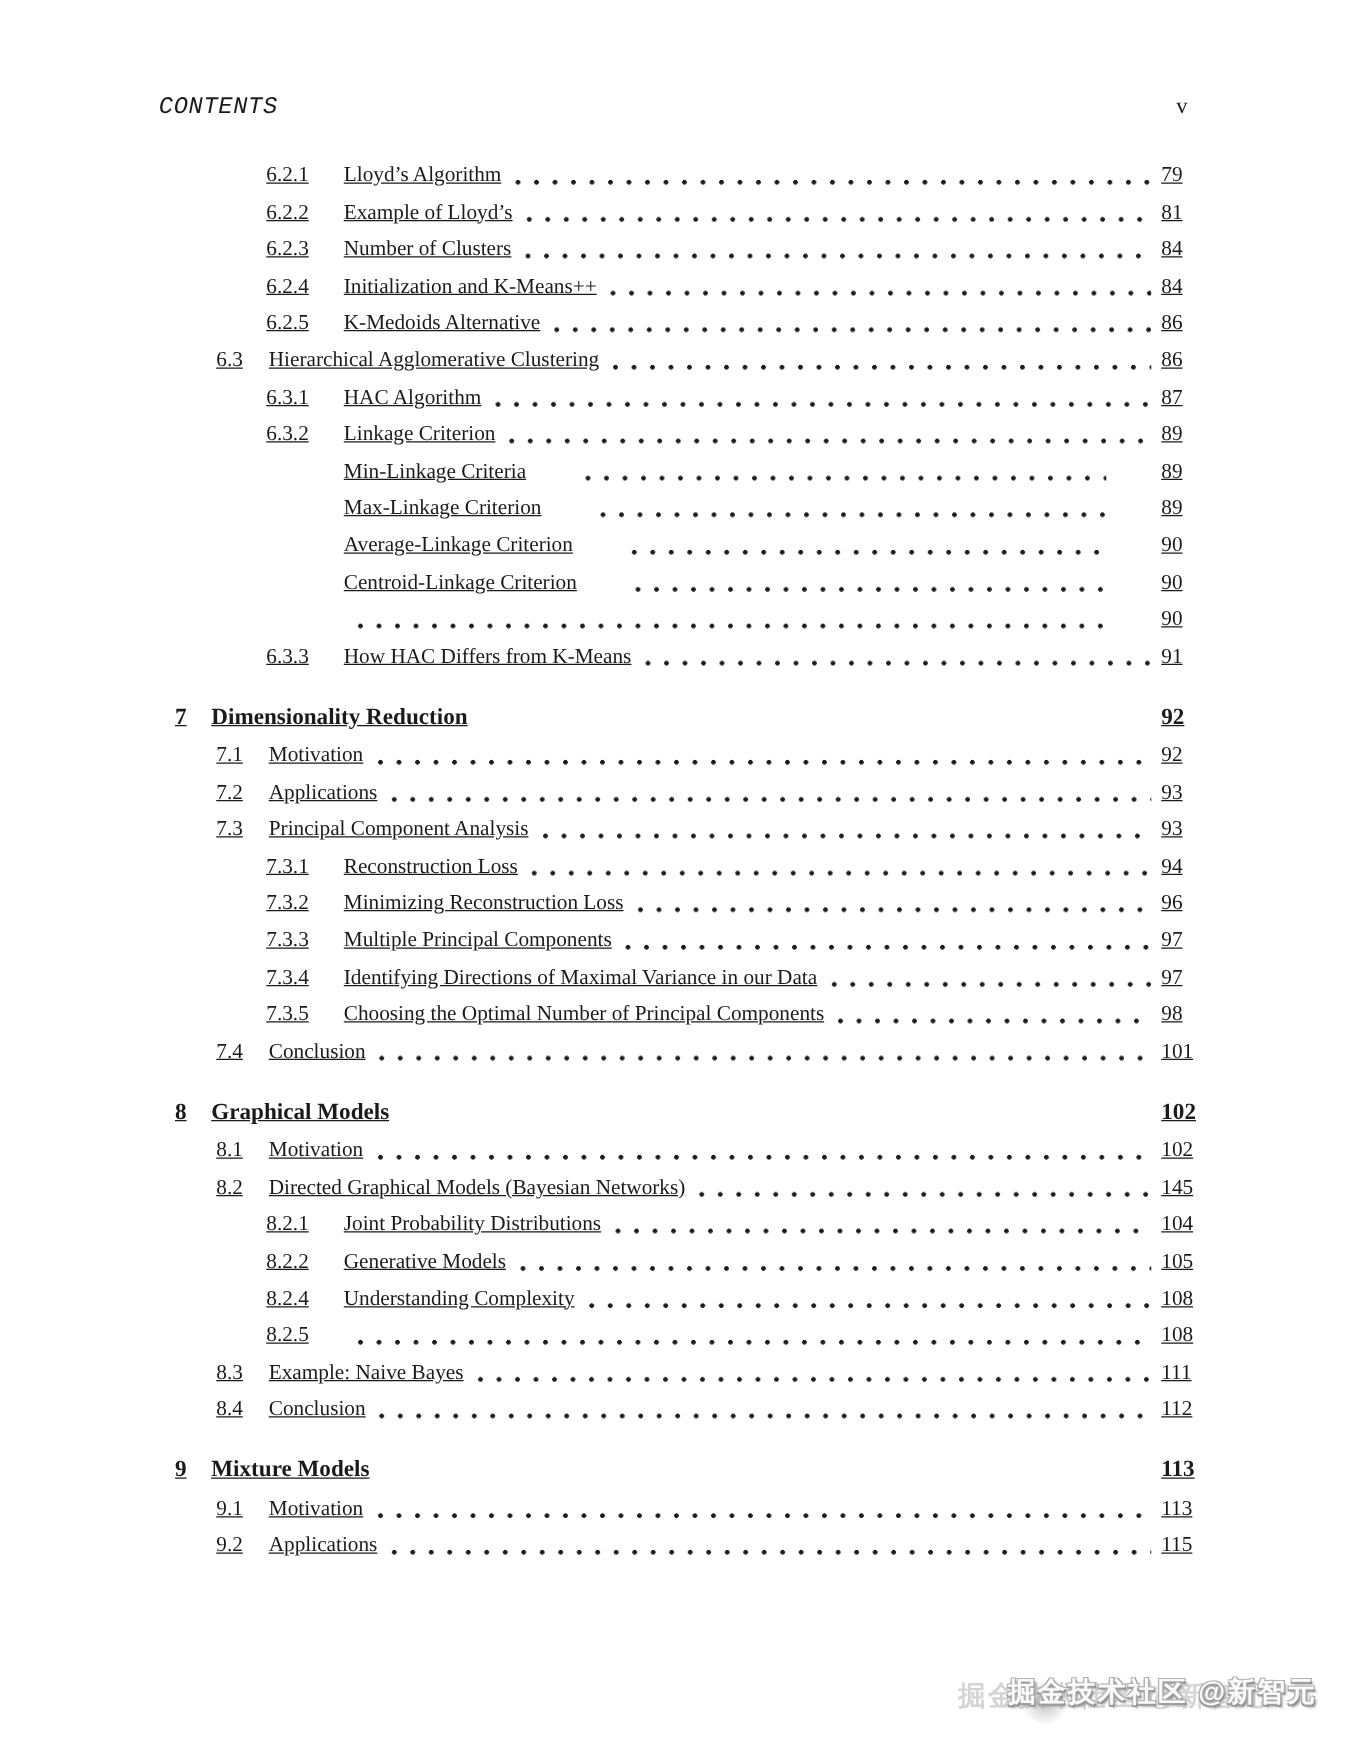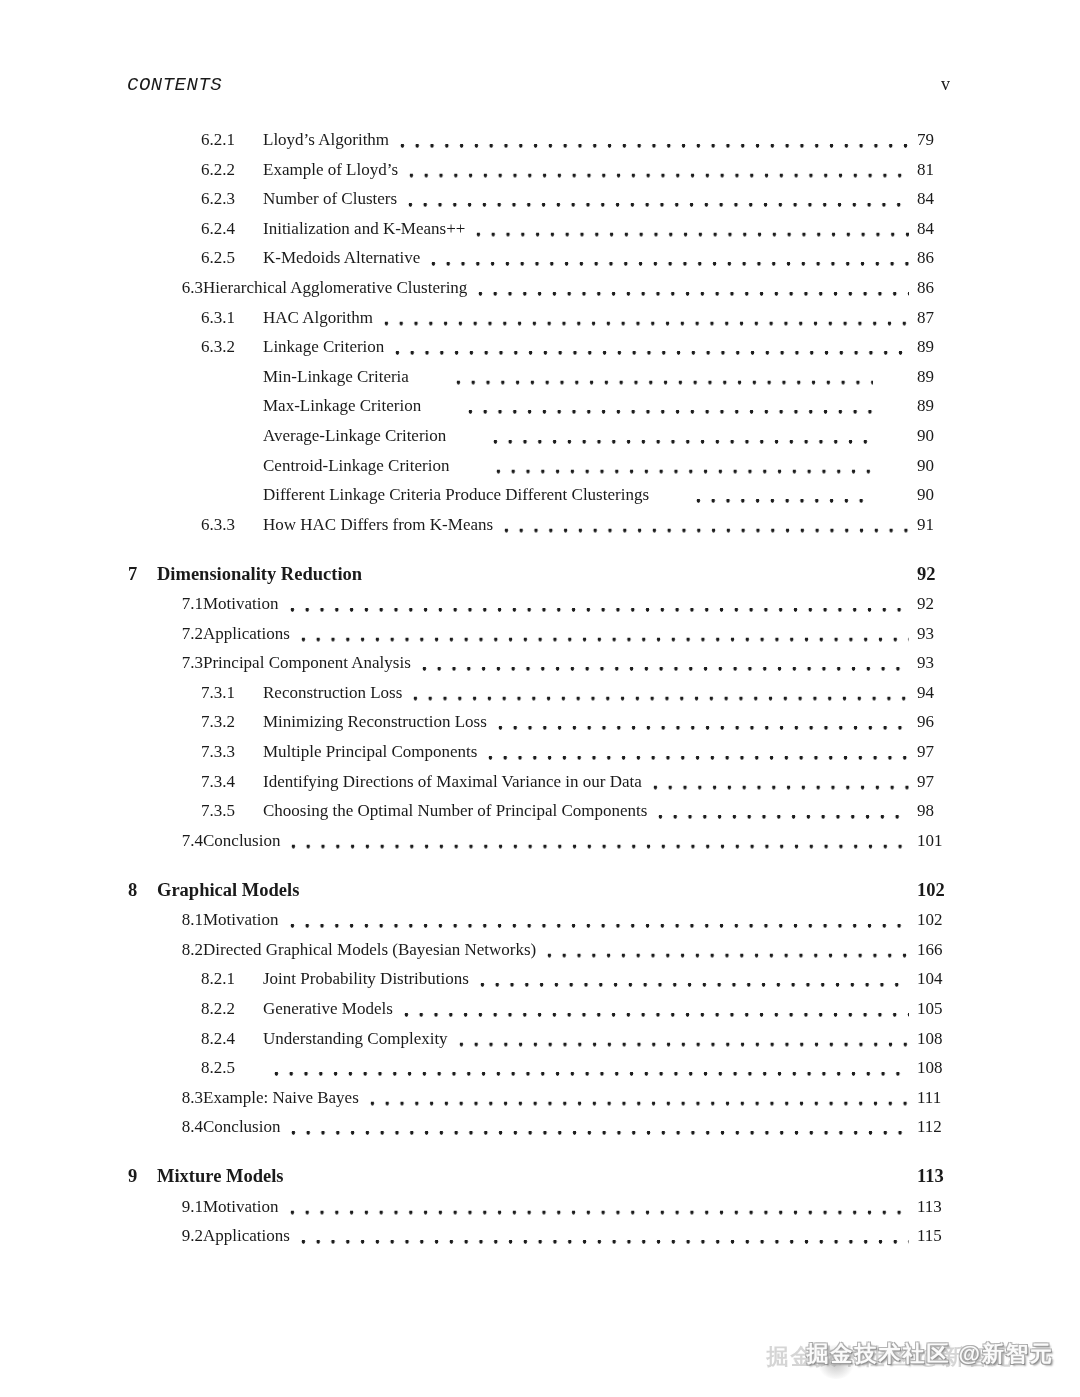--- a/index.html
+++ b/index.html
@@ -33,22 +33,23 @@
     font-family: Liberation Mono, monospace;
   }
   .running-header .folio {
     font-size: 18px;
   }
 
   
   .toc {
     position: absolute;
     top: 125px;
-    left: 128px;
+    left: 140px;
     width: 823px;
+    text-decoration: underline;
   }
   .toc-row {
     display: flex;
     align-items: baseline;
     height: 29.6px;
     line-height: 29.6px;
     font-size: 17px;
     white-space: nowrap;
   }
   .toc-row .num {
@@ -74,21 +75,21 @@
   }
 
   
   .toc-row.chapter {
     margin-top: 20.2px;
     font-weight: bold;
     font-size: 18.5px;
   }
   .toc-row.chapter .num   { width: 29px; }
   .toc-row.section  { padding-left: 33px; }
-  .toc-row.section .num   { width: 42px; text-align: right; }
+  .toc-row.section .num   { width: 42px; }
   .toc-row.subsection { padding-left: 73px; }
   .toc-row.subsection .num { width: 62px; }
   .toc-row.unnumbered { padding-left: 135px; gap: 36px; }
 
   
   .watermark {
     position: absolute;
     right: 26px;
     bottom: 28px;
     font-family: "Liberation Sans", "DejaVu Sans", sans-serif;
@@ -199,21 +200,20 @@
     <span class="pg">90</span>
   </div>
     <div class="toc-row unnumbered">
 
     <span class="title">Centroid-Linkage Criterion</span>
     <span class="leader"></span>
     <span class="pg">90</span>
   </div>
     <div class="toc-row unnumbered">
 
-    <span class="title">Different Linkage Criteria Produce Different Clusterings</span>
     <span class="leader"></span>
     <span class="pg">90</span>
   </div>
     <div class="toc-row subsection">
     <span class="num">6.3.3</span>
     <span class="title">How HAC Differs from K-Means</span>
     <span class="leader"></span>
     <span class="pg">91</span>
   </div>
     <div class="toc-row chapter">
@@ -285,21 +285,21 @@
     <div class="toc-row section">
     <span class="num">8.1</span>
     <span class="title">Motivation</span>
     <span class="leader"></span>
     <span class="pg">102</span>
   </div>
     <div class="toc-row section">
     <span class="num">8.2</span>
     <span class="title">Directed Graphical Models (Bayesian Networks)</span>
     <span class="leader"></span>
-    <span class="pg">166</span>
+    <span class="pg">145</span>
   </div>
     <div class="toc-row subsection">
     <span class="num">8.2.1</span>
     <span class="title">Joint Probability Distributions</span>
     <span class="leader"></span>
     <span class="pg">104</span>
   </div>
     <div class="toc-row subsection">
     <span class="num">8.2.2</span>
     <span class="title">Generative Models</span>

